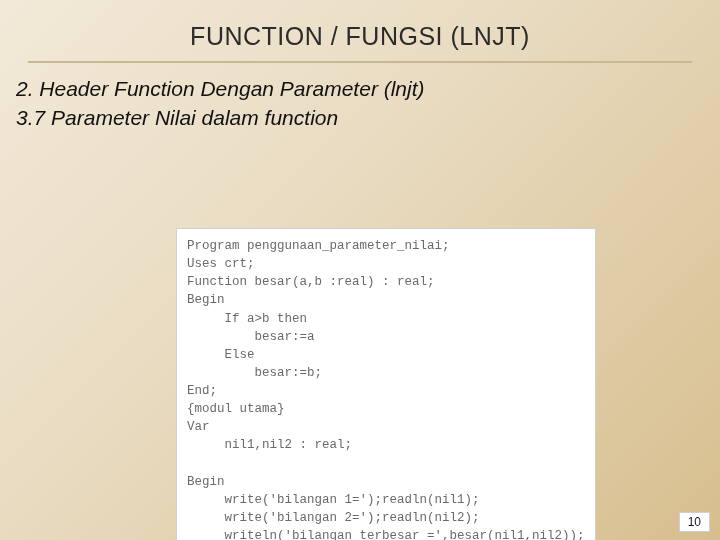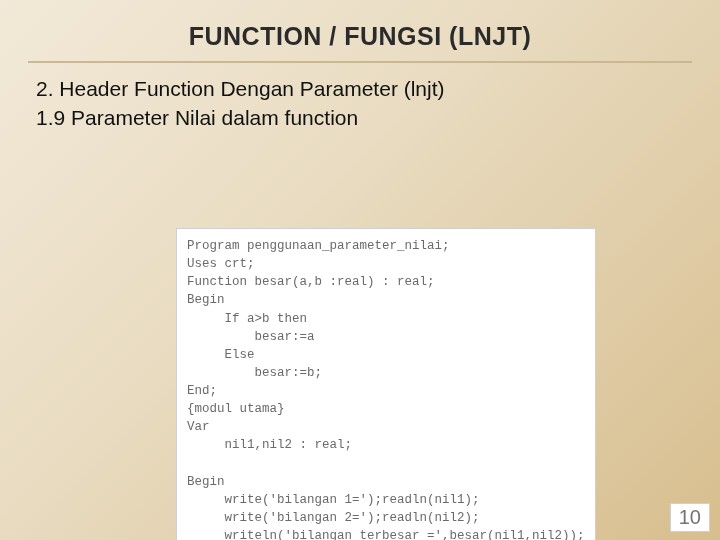--- a/index.html
+++ b/index.html
@@ -12,38 +12,39 @@
   .slide {
     width: 720px;
     height: 540px;
     background: linear-gradient(135deg, #f2e9d8 0%, #e9dcc2 40%, #e0cda8 70%, #d7be8e 100%);
     position: relative;
     font-family: Arial, Helvetica, sans-serif;
     box-sizing: border-box;
   }
   .title {
     text-align: center;
-    font-weight: bold;
+    font-weight: normal;
     font-size: 25px;
     letter-spacing: 0.5px;
     color: #2b2b2b;
     padding-top: 22px;
     padding-bottom: 10px;
   }
   .title-rule {
     border: none;
     border-top: 2px solid #c9b892;
     margin: 0 28px 12px 28px;
   }
   .body {
-    padding: 0 36px;
+    padding: 0 16px;
     font-size: 21px;
     line-height: 1.3;
     color: #111;
     text-align: justify;
+    font-style: italic;
   }
   .para {
     margin: 0 0 2px 0;
   }
   .code-box {
     position: absolute;
     left: 176px;
     top: 228px;
     width: 420px;
     background: #ffffff;
@@ -59,36 +60,36 @@
     color: #6a6a6a;
     white-space: pre;
   }
   .num-box {
     position: absolute;
     right: 10px;
     bottom: 8px;
     background: #ffffff;
     border: 1px solid #d0d0d0;
     padding: 2px 8px;
-    font-size: 20px;
-    color: #737373;
+    font-size: 12px;
+    color: #0f172a;
     font-family: Arial, sans-serif;
   }
 </style>
 </head>
 <body>
 
 <div class="slide">
 
   <div class="title">FUNCTION / FUNGSI (LNJT)</div>
   <hr class="title-rule">
 
   <div class="body">
     <p class="para">2. Header Function Dengan Parameter (lnjt)</p>
-    <p class="para">1.9 Parameter Nilai dalam function</p>
+    <p class="para">3.7 Parameter Nilai dalam function</p>
   </div>
 
   <div class="code-box">
     <pre>Program penggunaan_parameter_nilai;
 Uses crt;
 Function besar(a,b :real) : real;
 Begin
      If a&gt;b then
          besar:=a
      Else

